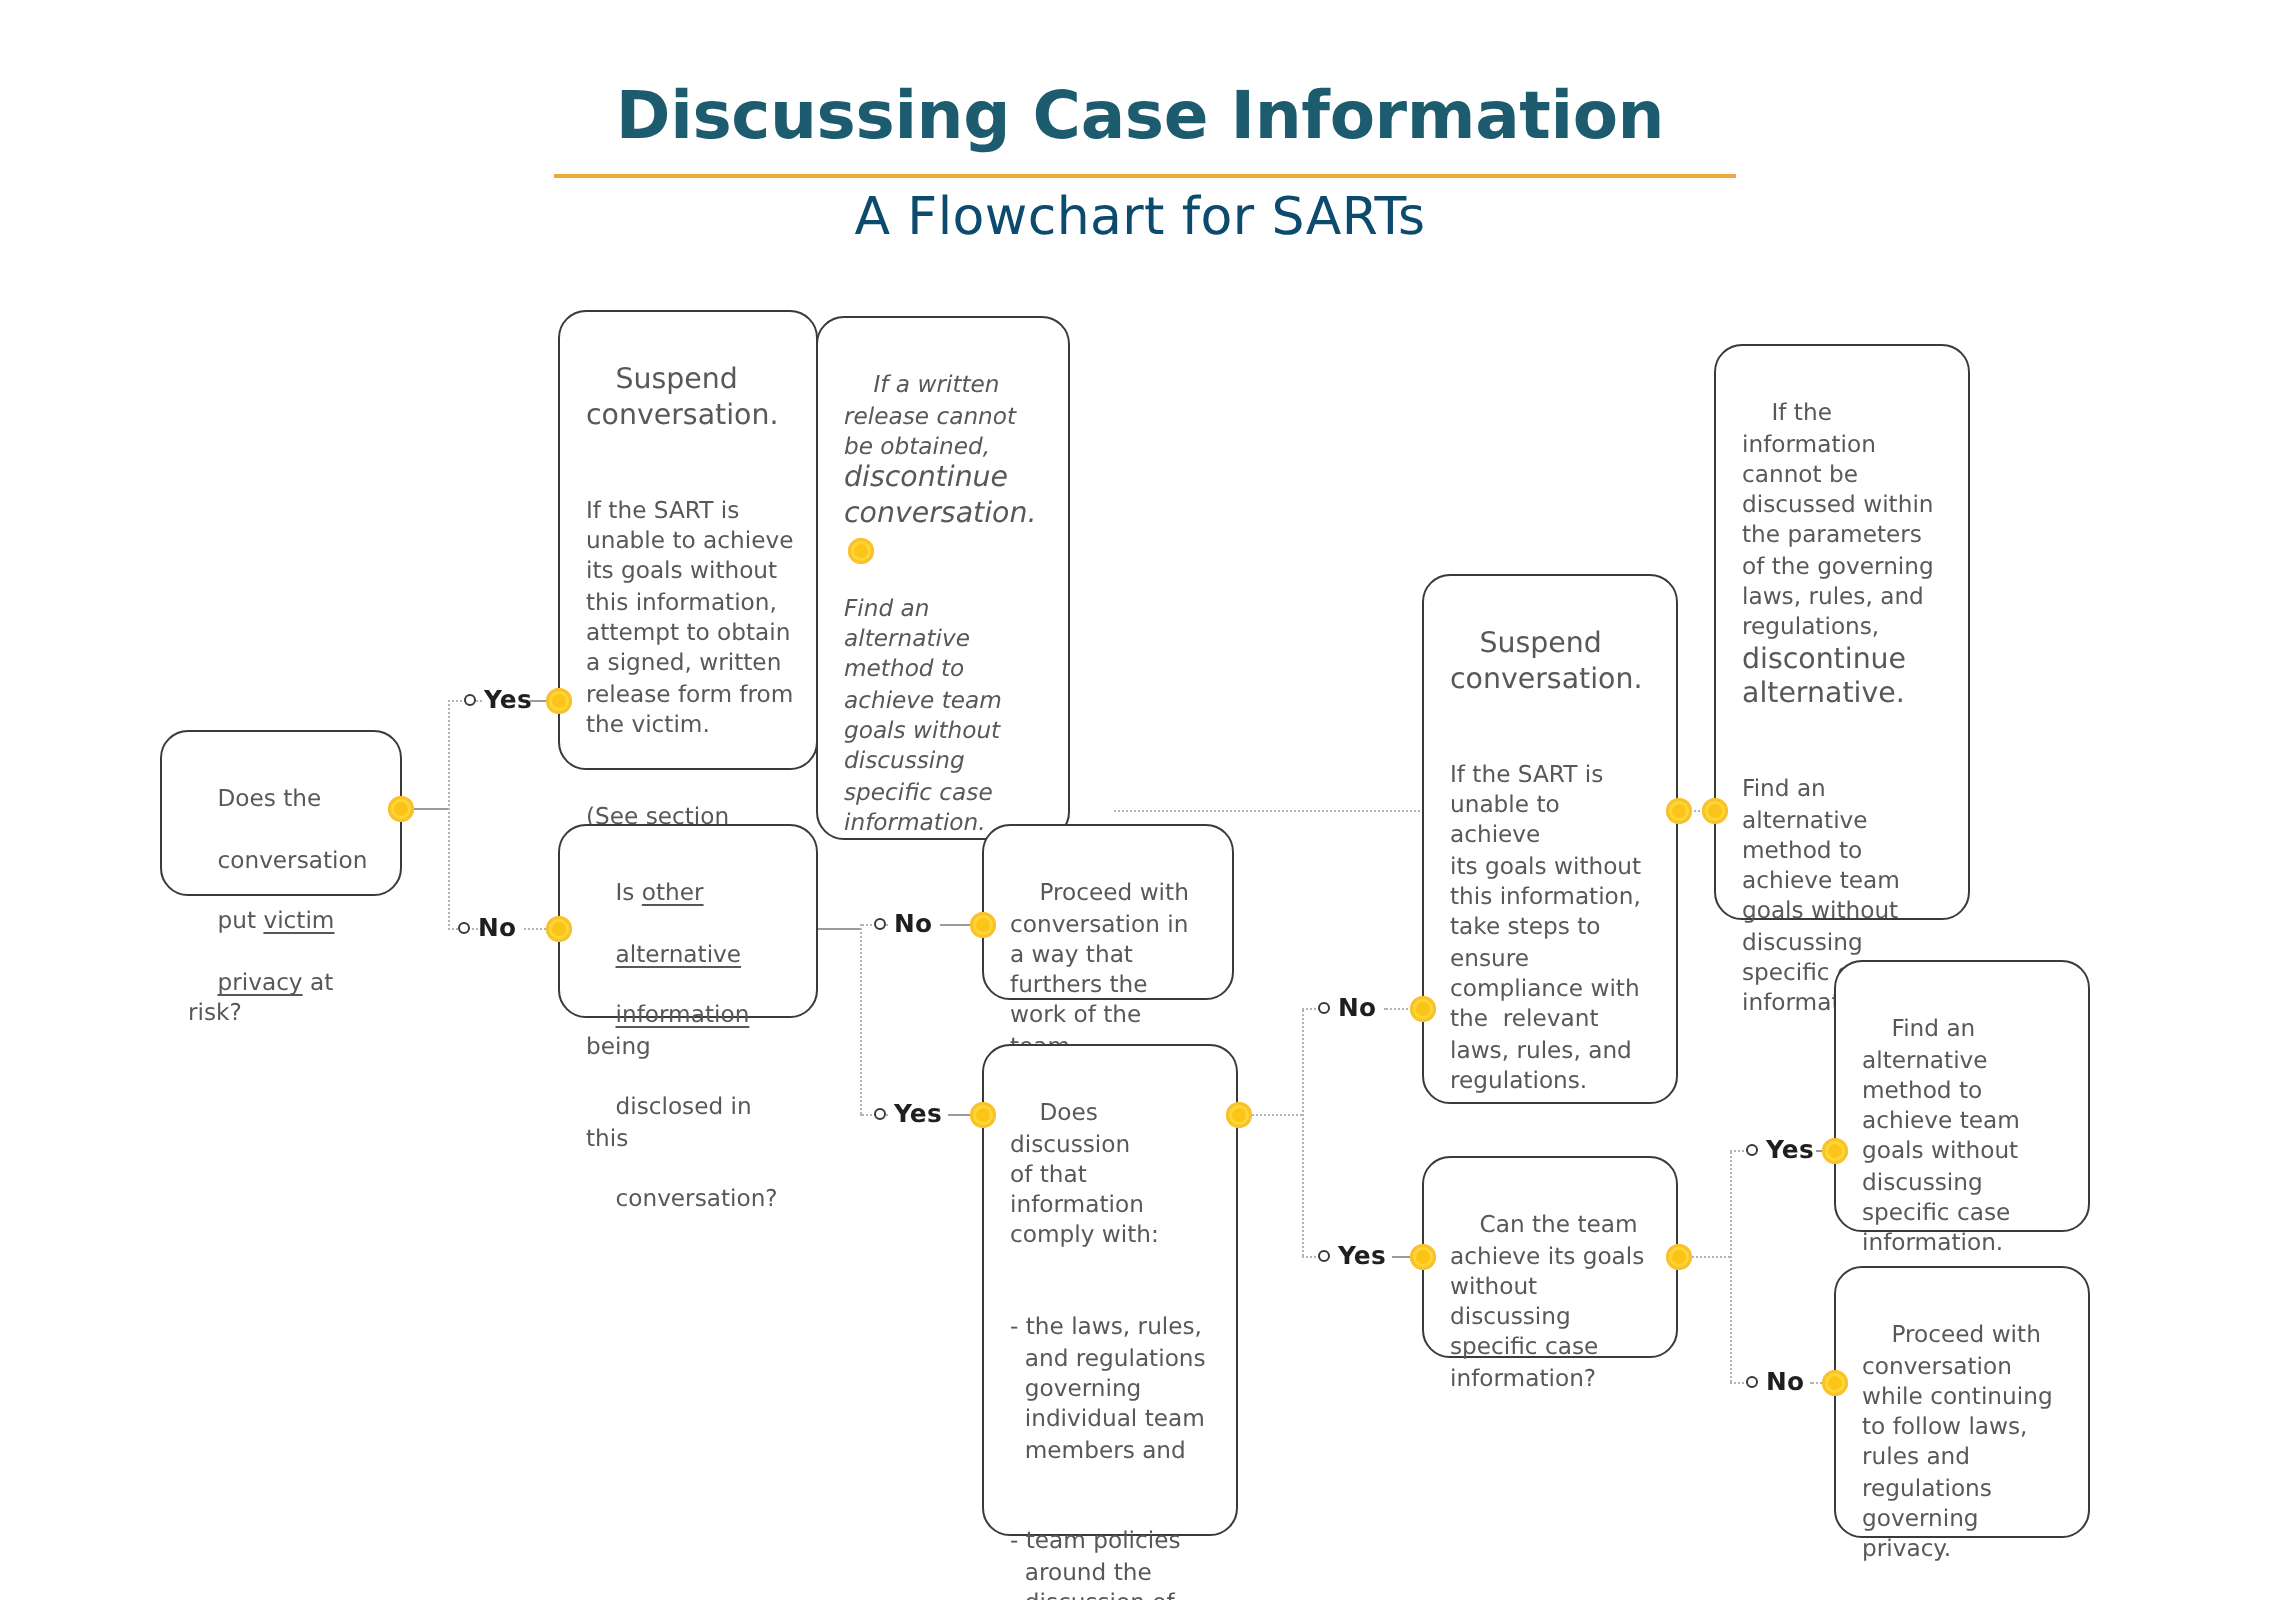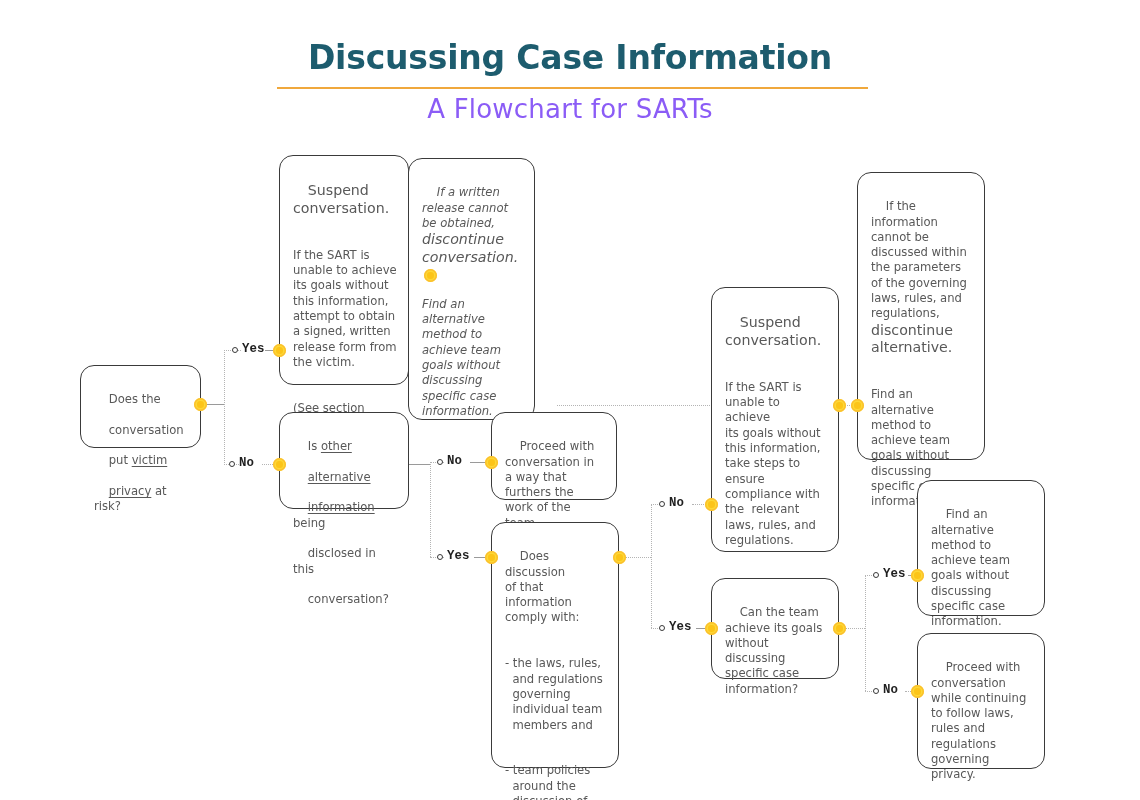--- a/index.html
+++ b/index.html
@@ -19,21 +19,21 @@
     font-size:33px;font-weight:bold;color:#1d5c6e;
     letter-spacing:-0.2px;
   }
   .rule{
     position:absolute;left:277px;top:87px;width:591px;height:2px;
     background:#f0a83c;
   }
   .subtitle{
     position:absolute;left:0;top:94px;width:1140px;
     text-align:center;
-    font-size:26px;font-weight:normal;color:#8b5cf6;
+    font-size:26px;font-weight:normal;color:#0c4a6e;
     letter-spacing:0.2px;
   }
 
   
   .node{
     position:absolute;
     box-sizing:border-box;
     border:1.6px solid #3a3a3a;
     border-radius:14px;
     background:#ffffff;
@@ -76,21 +76,20 @@
   .hollow{
     position:absolute;width:6px;height:6px;border-radius:50%;
     background:#ffffff;border:1.4px solid #3a3a3a;
     box-sizing:border-box;
   }
   .branch-label{
     position:absolute;
     font-size:12.4px;font-weight:bold;color:#1f1f1f;
     letter-spacing:0.1px;
     white-space:nowrap;
-    font-family:Liberation Mono, monospace;
   }
 </style>
 </head>
 <body>
 
 <div id="canvas">
 
   <div class="title">Discussing Case Information</div>
   <div class="rule"></div>
   <div class="subtitle">A Flowchart for SARTs</div>

